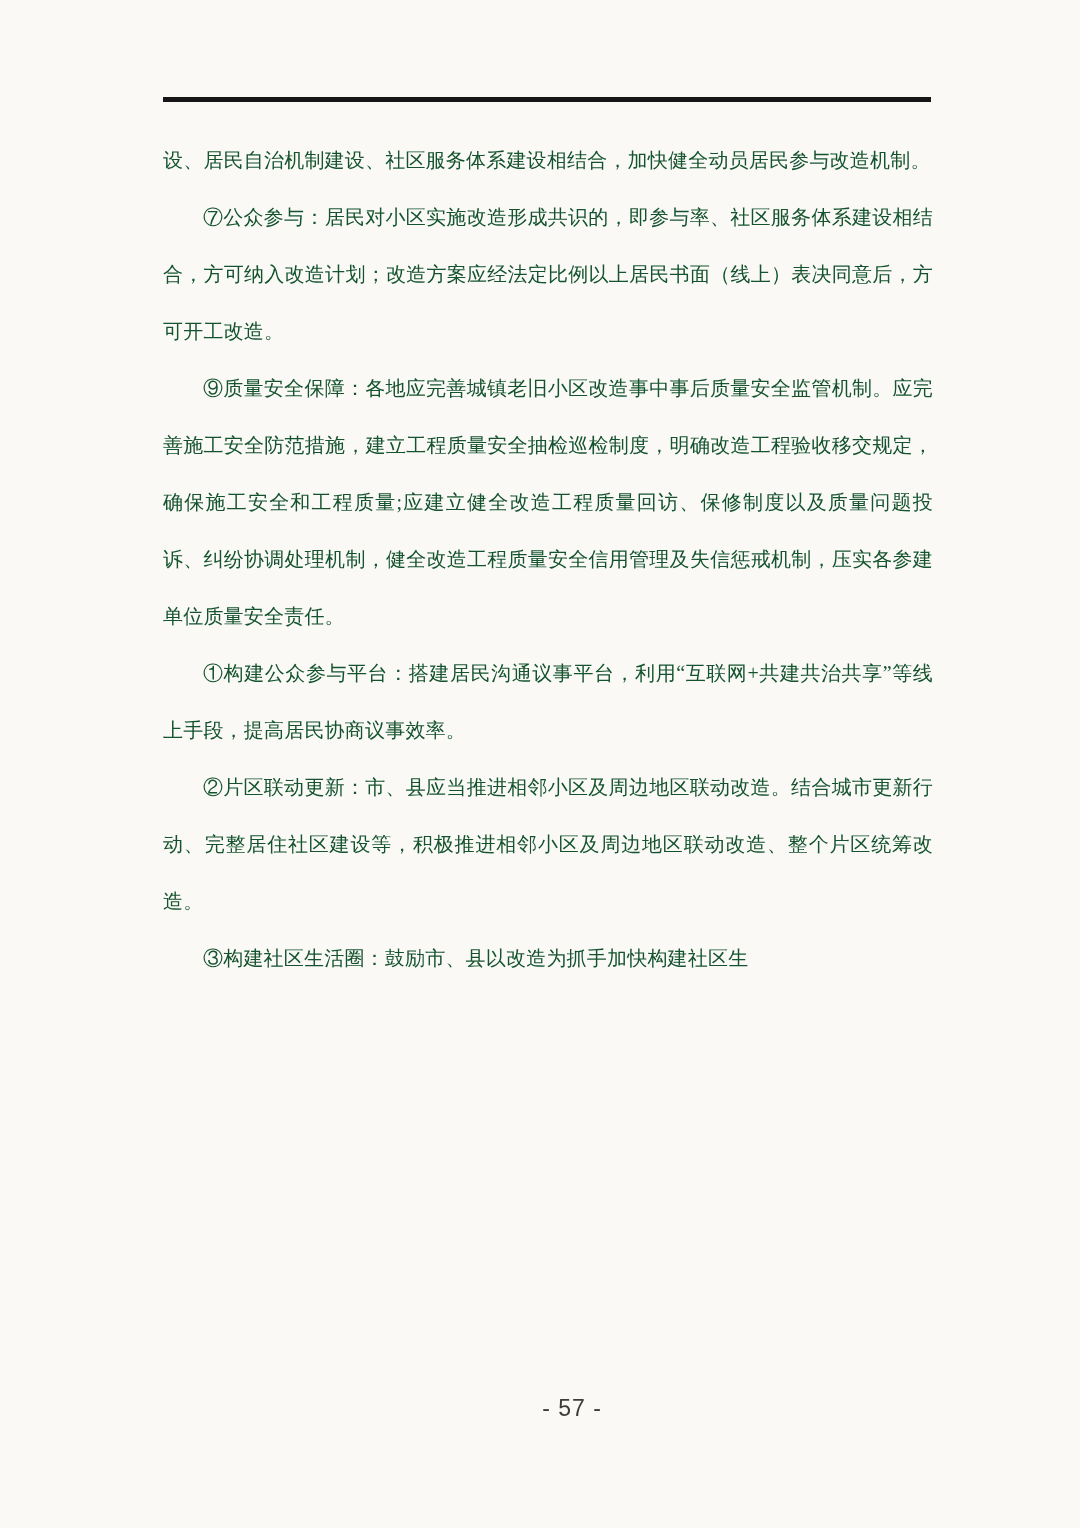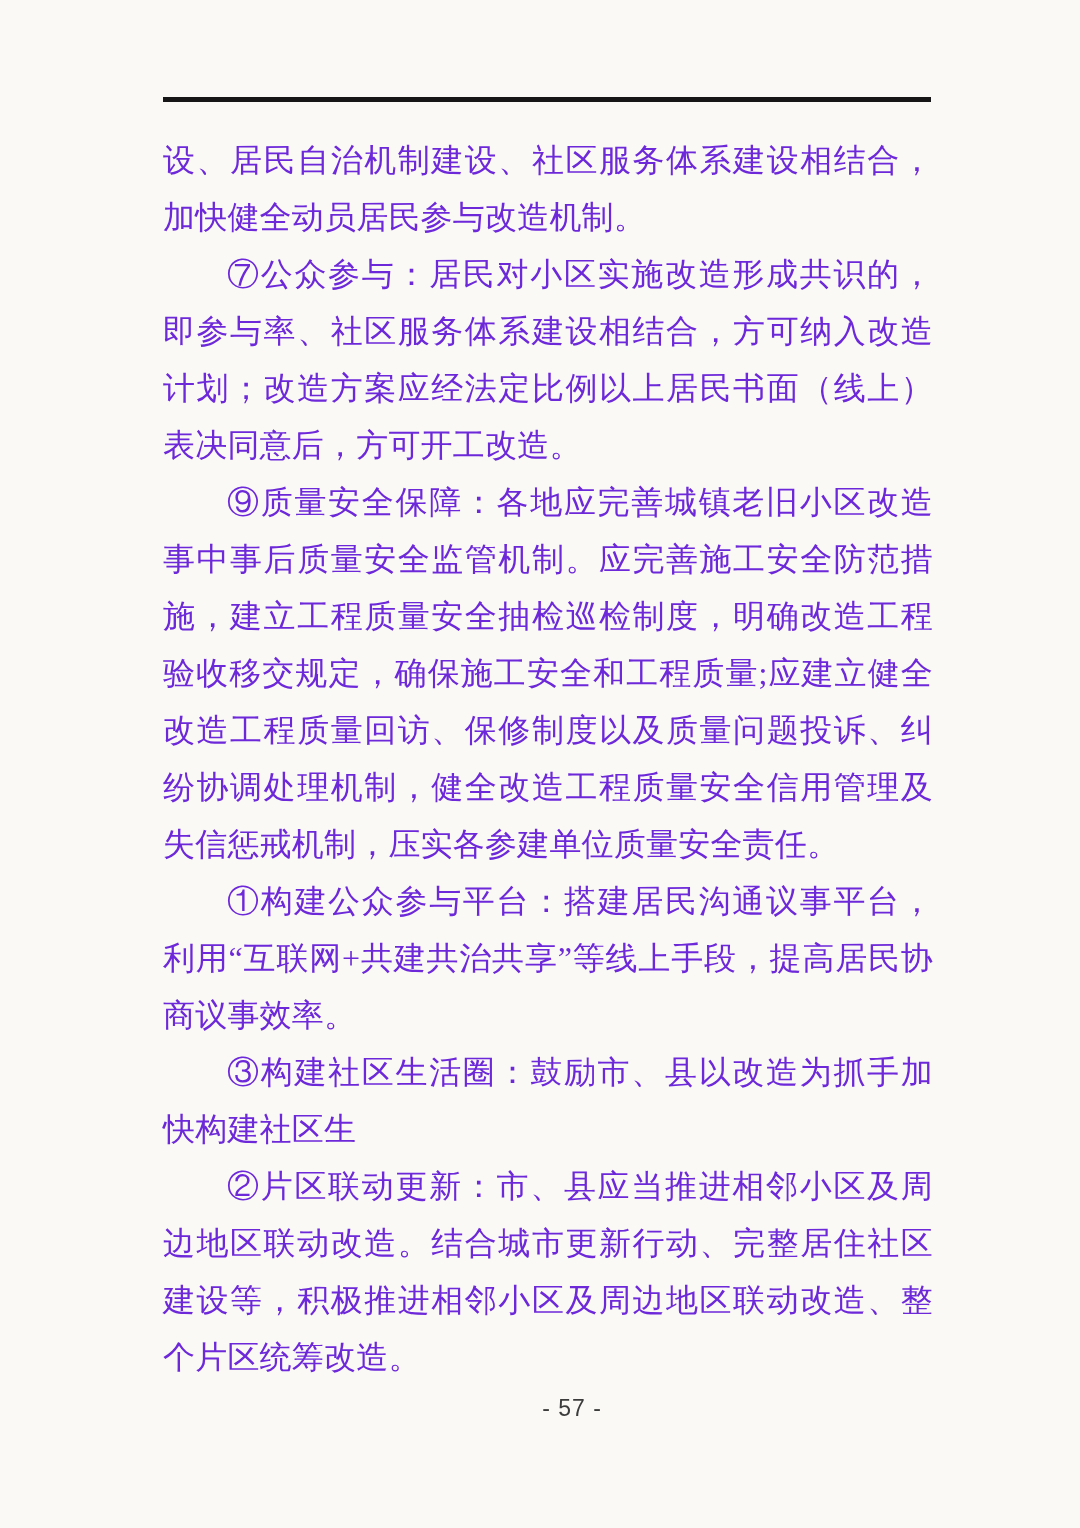--- a/index.html
+++ b/index.html
@@ -25,22 +25,22 @@
     top: 97px;
     width: 768px;
     height: 5px;
     background: #161616;
   }
   .content {
     position: absolute;
     left: 163px;
     top: 132px;
     width: 770px;
-    color: #6d28d9;
-    font-size: 32px;
+    color: #14532d;
+    font-size: 20px;
     line-height: 57px;
     text-align: justify;
     text-justify: inter-character;
     letter-spacing: 0.2px;
   }
   .para {
     margin: 0;
     padding: 0;
   }
   .para.indent {
@@ -64,19 +64,19 @@
 
 <div class="page">
 
   <div class="header-rule"></div>
 
   <div class="content">
     <p class="para">设、居民自治机制建设、社区服务体系建设相结合，加快健全动员居民参与改造机制。</p>
     <p class="para indent">⑦公众参与：居民对小区实施改造形成共识的，即参与率、社区服务体系建设相结合，方可纳入改造计划；改造方案应经法定比例以上居民书面（线上）表决同意后，方可开工改造。</p>
     <p class="para indent">⑨质量安全保障：各地应完善城镇老旧小区改造事中事后质量安全监管机制。应完善施工安全防范措施，建立工程质量安全抽检巡检制度，明确改造工程验收移交规定，确保施工安全和工程质量;应建立健全改造工程质量回访、保修制度以及质量问题投诉、纠纷协调处理机制，健全改造工程质量安全信用管理及失信惩戒机制，压实各参建单位质量安全责任。</p>
     <p class="para indent">①构建公众参与平台：搭建居民沟通议事平台，利用“互联网+共建共治共享”等线上手段，提高居民协商议事效率。</p>
+    <p class="para indent">②片区联动更新：市、县应当推进相邻小区及周边地区联动改造。结合城市更新行动、完整居住社区建设等，积极推进相邻小区及周边地区联动改造、整个片区统筹改造。</p>
     <p class="para indent">③构建社区生活圈：鼓励市、县以改造为抓手加快构建社区生</p>
-    <p class="para indent">②片区联动更新：市、县应当推进相邻小区及周边地区联动改造。结合城市更新行动、完整居住社区建设等，积极推进相邻小区及周边地区联动改造、整个片区统筹改造。</p>
   </div>
 
   <div class="page-number">- 57 -</div>
 
 </div>
 
 </body></html>

